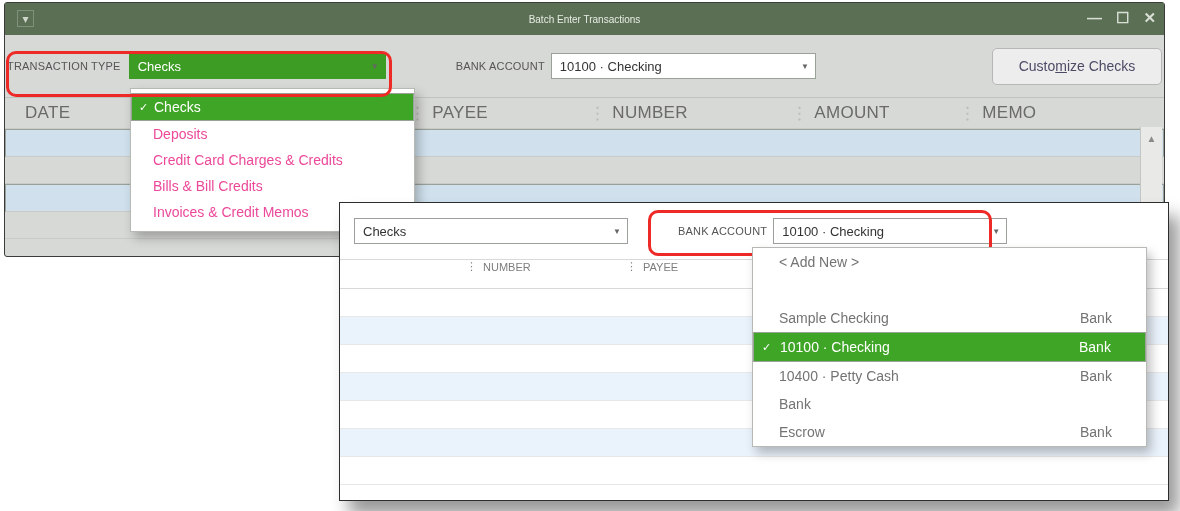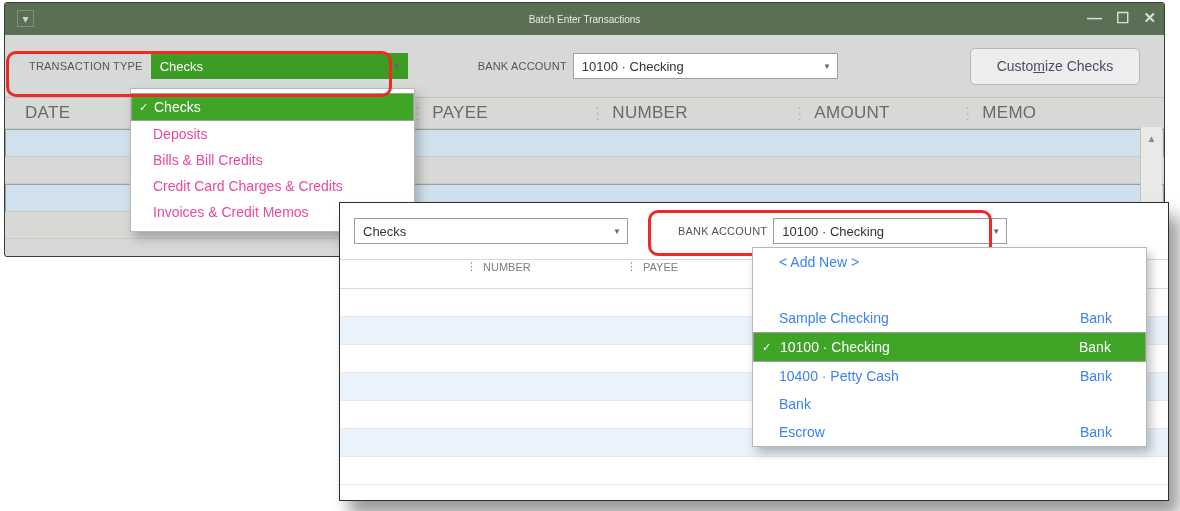--- a/index.html
+++ b/index.html
@@ -7,21 +7,21 @@
 
 
 .win1{position:absolute;left:4px;top:2px;width:1159px;height:253px;background:#d7d9d6;border:1px solid #3b3b3b;border-radius:3px}
 .titlebar{height:32px;background:#5a6f53;display:flex;align-items:center;color:#e8ece5;position:relative}
 .titlebar .tb-btn{width:15px;height:15px;border:1px solid #7f917a;display:flex;align-items:center;justify-content:center;margin-left:6px;color:#cfd5cb;font-size:12px}
 .titlebar .tb-left{position:absolute;left:6px;top:7px;display:flex}
 .titlebar .tb-title{flex:1;text-align:center;font-size:10px}
 .titlebar .tb-right{position:absolute;right:8px;top:6px;display:flex;gap:14px;color:#d9dfd6;font-weight:bold;font-size:15px}
 .titlebar .tb-right span{cursor:pointer}
 
-.toprow{height:62px;display:flex;align-items:center;padding:0 24px}
+.toprow{height:62px;display:flex;align-items:center;padding:0 2px}
 .lbl{font-size:11px;letter-spacing:.2px;color:#555}
 .sel{height:24px;border:1px solid #9aa199;background:#fff;display:flex;align-items:center;justify-content:space-between;padding:0 6px 0 8px;color:#333}
 .sel .drop{font-size:8px;color:#666}
 .sel-tt{width:241px;background:#3d9c24;color:#fff;border:1px solid #3d9c24}
 .sel-ba{width:249px}
 .cust-btn{margin-left:auto;width:168px;height:35px;background:#ededed;border:1px solid #b7b7b7;border-radius:5px;color:#4b4b66;display:flex;align-items:center;justify-content:center;font-size:14px}
 .cust-btn u{text-decoration:underline}
 
 .hr{height:1px;background:#bfc2bd}
 
@@ -61,21 +61,21 @@
 .win2 .colhdr2>div{position:absolute;display:flex;align-items:center;gap:6px}
 .win2 .colhdr2 .c1{left:20px}
 .win2 .colhdr2 .c2{left:126px}
 .win2 .colhdr2 .c3{left:286px}
 
 .grid2 .row{height:27px;border-bottom:1px solid #e8e8e8}
 .grid2 .row.alt{background:#eaf2fb}
 
 
 .bamenu{position:absolute;left:752px;top:247px;width:393px;background:#fff;border:1px solid #b6b9b4;box-shadow:4px 6px 10px rgba(0,0,0,.25)}
-.bamenu .mi{height:28px;display:flex;align-items:center;padding:0 12px 0 26px;position:relative;color:#3b82f6;font-size:14px;cursor:pointer}
+.bamenu .mi{height:28px;display:flex;align-items:center;padding:0 12px 0 26px;position:relative;color:#737373;font-size:14px;cursor:pointer}
 .bamenu .mi.header{font-style:normal}
 .bamenu .mi.blank{height:28px}
 .bamenu .mi.sel{background:#3fa526;color:#fff}
 .bamenu .mi .name{flex:1}
 .bamenu .mi .type{width:54px;text-align:left}
 .bamenu .mi .chk{position:absolute;left:8px;font-size:11px}
 </style>
 </head>
 <body>
 <div class="canvas">
@@ -144,24 +144,24 @@
 
 <div class="ttmenu">
   <div class="mi sel">
         <span class="chk">✓</span>
         <span>Checks</span>
       </div>
   <div class="mi">
         <span>Deposits</span>
       </div>
   <div class="mi">
+        <span>Credit Card Charges &amp; Credits</span>
+      </div>
+  <div class="mi">
         <span>Bills &amp; Bill Credits</span>
-      </div>
-  <div class="mi">
-        <span>Credit Card Charges &amp; Credits</span>
       </div>
   <div class="mi">
         <span>Invoices &amp; Credit Memos</span>
       </div>
 </div>
 
 <div class="hilite h1"></div>
 
 <div class="win2">
   <div class="toprow2">

